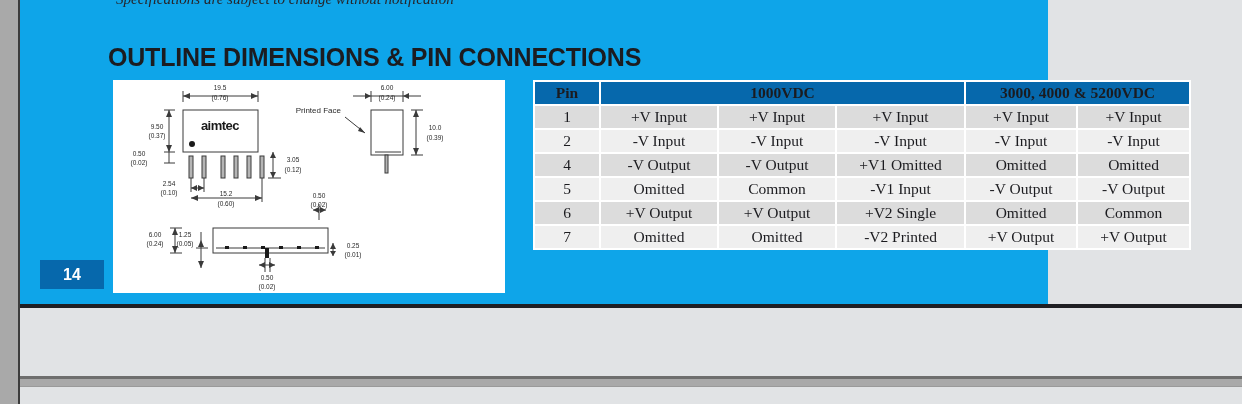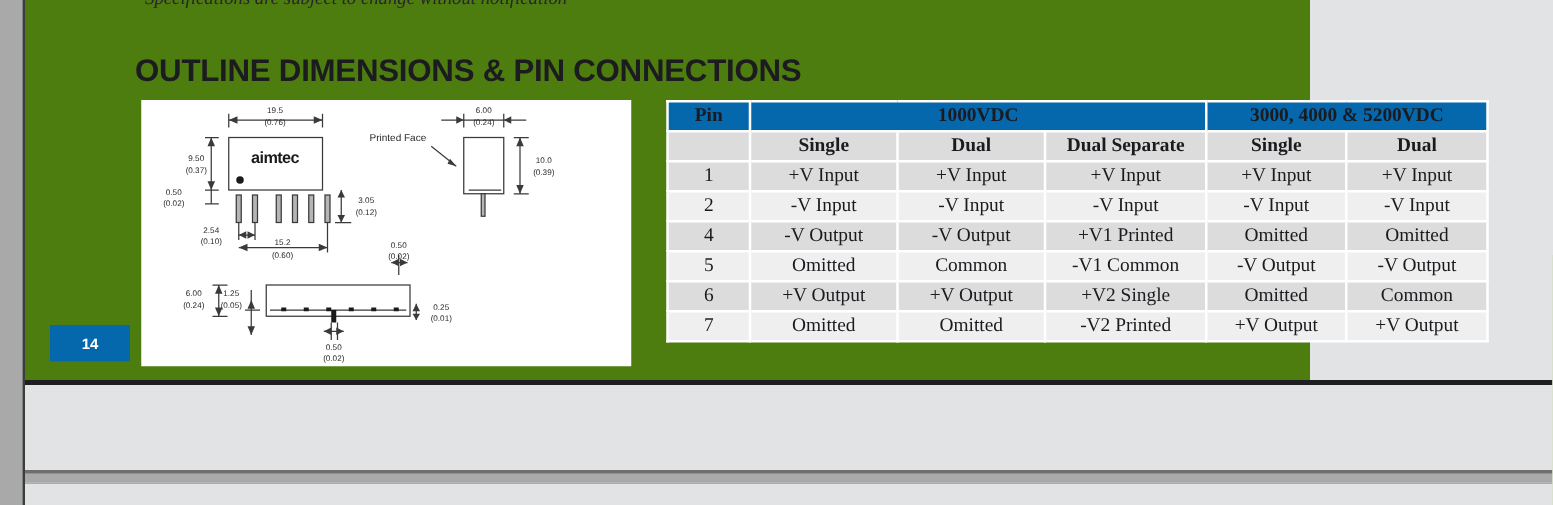--- a/index.html
+++ b/index.html
@@ -30,21 +30,21 @@
     left: 18px; top: 0;
     width: 2px; height: 404px;
     background: #3c3c3c;
   }
 
   
   .sheet {
     position: absolute;
     left: 20px; top: 0;
     width: 1028px; height: 306px;
-    background: #4d7c0f;
+    background: #0ea5e9;
   }
   .rule-dark {
     position: absolute;
     left: 20px;
     width: 1222px;
     height: 4px;
     background: #1f1f23;
   }
   .rule-dark.r1 { top: 304px; }
 
@@ -102,21 +102,21 @@
   }
   .draw-panel svg { display: block; }
 
   
   .page-badge {
     position: absolute;
     left: 20px; top: 260px;
     width: 64px; height: 29px;
     background: #0668ac;
     color: #ffffff;
-    font-size: 12px;
+    font-size: 16px;
     font-weight: bold;
     display: flex;
     align-items: center;
     justify-content: center;
   }
 
   
   .pin-table-wrap {
     position: absolute;
     left: 513px; top: 80px;
@@ -325,28 +325,20 @@
           <col class="c-d3">
             <col class="c-d4">
             <col class="c-d5">
         </colgroup>
         <thead>
           <tr>
             <th class="hdr-blue">Pin</th>
             <th class="hdr-blue" colspan="3">1000VDC</th>
             <th class="hdr-blue" colspan="2">3000, 4000 &amp; 5200VDC</th>
           </tr>
-          <tr>
-            <th class="sub-hdr-blank"></th>
-            <th class="sub-hdr">Single</th>
-            <th class="sub-hdr">Dual</th>
-            <th class="sub-hdr">Dual Separate</th>
-            <th class="sub-hdr">Single</th>
-            <th class="sub-hdr">Dual</th>
-          </tr>
         </thead>
         <tbody>
           <tr class="row-a">
             <td class="pinnum">1</td>
             <td>+V Input</td>
             <td>+V Input</td>
             <td>+V Input</td>
             <td>+V Input</td>
             <td>+V Input</td>
           </tr>
@@ -355,29 +347,29 @@
             <td>-V Input</td>
             <td>-V Input</td>
             <td>-V Input</td>
             <td>-V Input</td>
             <td>-V Input</td>
           </tr>
           <tr class="row-a">
             <td class="pinnum">4</td>
             <td>-V Output</td>
             <td>-V Output</td>
-            <td>+V1 Printed</td>
+            <td>+V1 Omitted</td>
             <td>Omitted</td>
             <td>Omitted</td>
           </tr>
           <tr class="row-b">
             <td class="pinnum">5</td>
             <td>Omitted</td>
             <td>Common</td>
-            <td>-V1 Common</td>
+            <td>-V1 Input</td>
             <td>-V Output</td>
             <td>-V Output</td>
           </tr>
           <tr class="row-a">
             <td class="pinnum">6</td>
             <td>+V Output</td>
             <td>+V Output</td>
             <td>+V2 Single</td>
             <td>Omitted</td>
             <td>Common</td>

